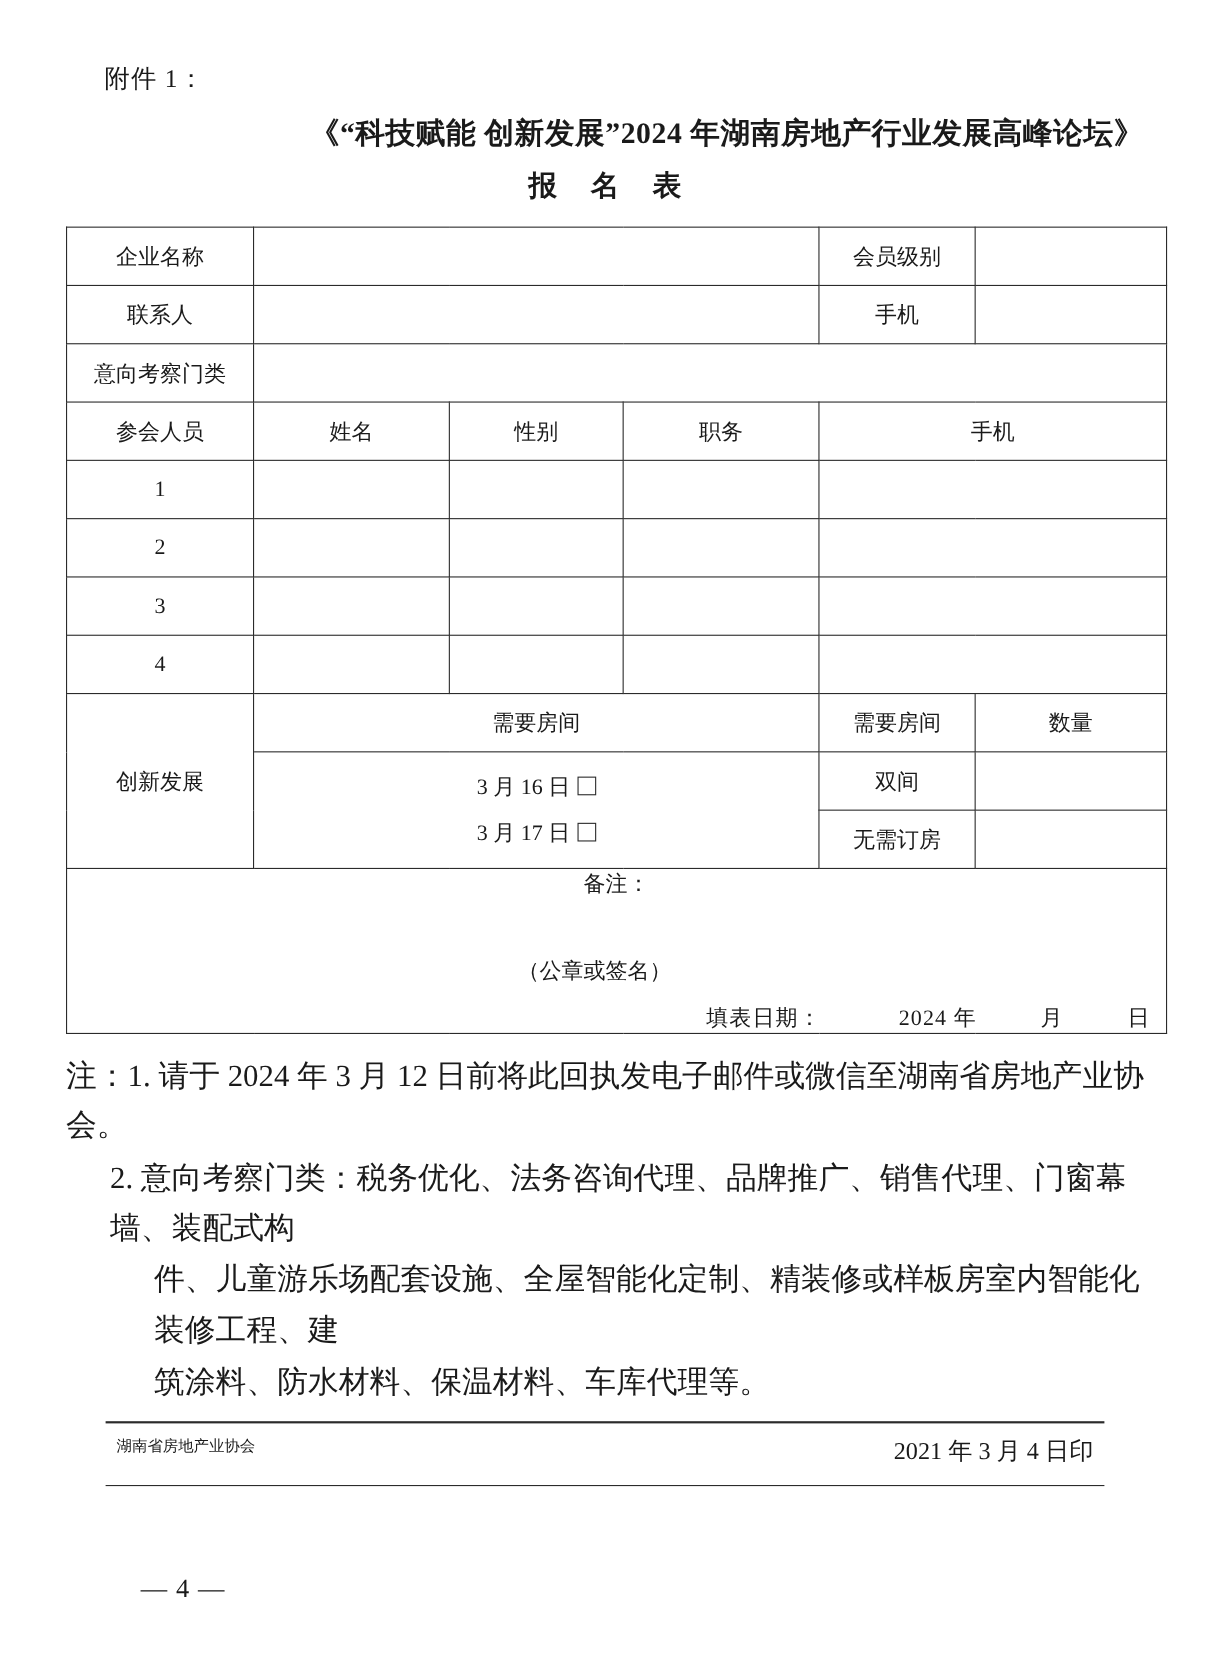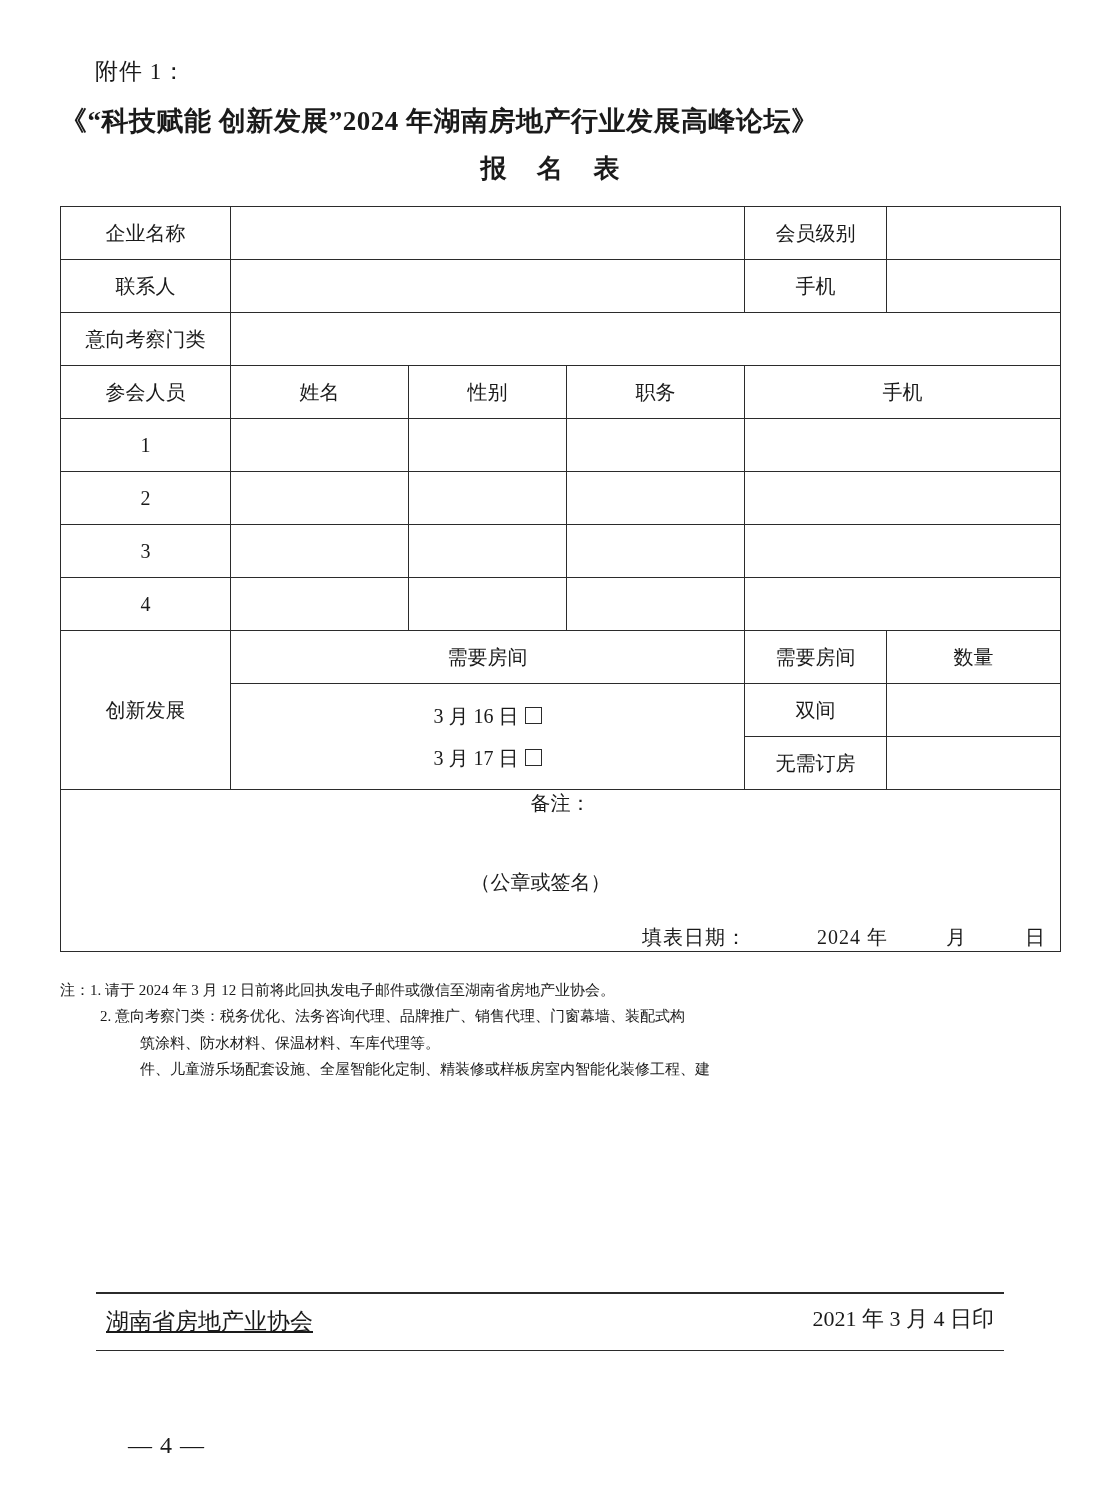--- a/index.html
+++ b/index.html
@@ -24,21 +24,21 @@
     padding: 48px 60px 0 60px;
   }
   .attach-label {
     font-size: 23px;
     margin-left: 35px;
     margin-top: 8px;
     letter-spacing: 1px;
     font-family: "Liberation Serif", serif;
   }
   .doc-title {
-    text-align: left;
+    text-align: right;
     font-size: 27px;
     font-weight: bold;
     margin-top: 16px;
     letter-spacing: 0.5px;
     font-family: "Liberation Serif", serif;
   }
   .doc-subtitle {
     text-align: center;
     font-size: 26px;
     font-weight: bold;
@@ -83,33 +83,33 @@
     font-size: 20px;
   }
   .seal-line {
     text-align: center;
     margin-top: 52px;
     font-size: 20px;
     padding-right: 40px;
     font-family: Liberation Mono, monospace;
   }
   .date-line {
-    margin-top: 28px;
+    margin-top: 16px;
     font-size: 20px;
     text-align: right;
     padding-right: 14px;
     letter-spacing: 1px;
   }
   .date-line .dl-label { margin-right: 70px; }
   .date-line .dl-y { margin-right: 58px; }
   .date-line .dl-m { margin-right: 58px; }
   .footnotes {
     width: 1000px;
-    margin: 26px auto 0 auto;
-    font-size: 15px;
+    margin: 16px auto 0 auto;
+    font-size: 28px;
     line-height: 1.62;
   }
   .fn-row {
     display: block;
     margin-bottom: 2px;
   }
   .fn1 { padding-left: 0; text-indent: 0; }
   .fn2 { padding-left: 40px; text-indent: 0; }
   .fn2-cont { padding-left: 80px; }
   .footer-box {
@@ -128,22 +128,21 @@
     margin-top: 56px;
   }
   .footer-inner {
     position: relative;
     height: 0;
   }
   .footer-left {
     position: absolute;
     left: 10px;
     top: 12px;
-    font-size: 23px;
-    text-decoration: underline;
+    font-size: 14px;
   }
   .footer-right {
     position: absolute;
     right: 10px;
     top: 10px;
     font-size: 22px;
     font-family: "Liberation Serif", serif;
   }
   .page-number {
     position: absolute;
@@ -266,22 +265,22 @@
         </td>
       </tr>
     </tbody>
   </table>
 
   <div class="footnotes">
     <div class="fn-row fn1">
       <span>注：</span><span>1. 请于 2024 年 3 月 12 日前将此回执发电子邮件或微信至湖南省房地产业协会。</span>
     </div>
     <div class="fn-row fn2">2. 意向考察门类：税务优化、法务咨询代理、品牌推广、销售代理、门窗幕墙、装配式构</div>
+    <div class="fn-row fn2-cont">件、儿童游乐场配套设施、全屋智能化定制、精装修或样板房室内智能化装修工程、建</div>
     <div class="fn-row fn2-cont">筑涂料、防水材料、保温材料、车库代理等。</div>
-    <div class="fn-row fn2-cont">件、儿童游乐场配套设施、全屋智能化定制、精装修或样板房室内智能化装修工程、建</div>
   </div>
 
   <div class="footer-box">
     <div class="footer-rule-top"></div>
     <div class="footer-inner">
       <div class="footer-left">湖南省房地产业协会</div>
       <div class="footer-right">2021 年 3 月 4 日印</div>
     </div>
     <div class="footer-rule-bottom"></div>
   </div>

